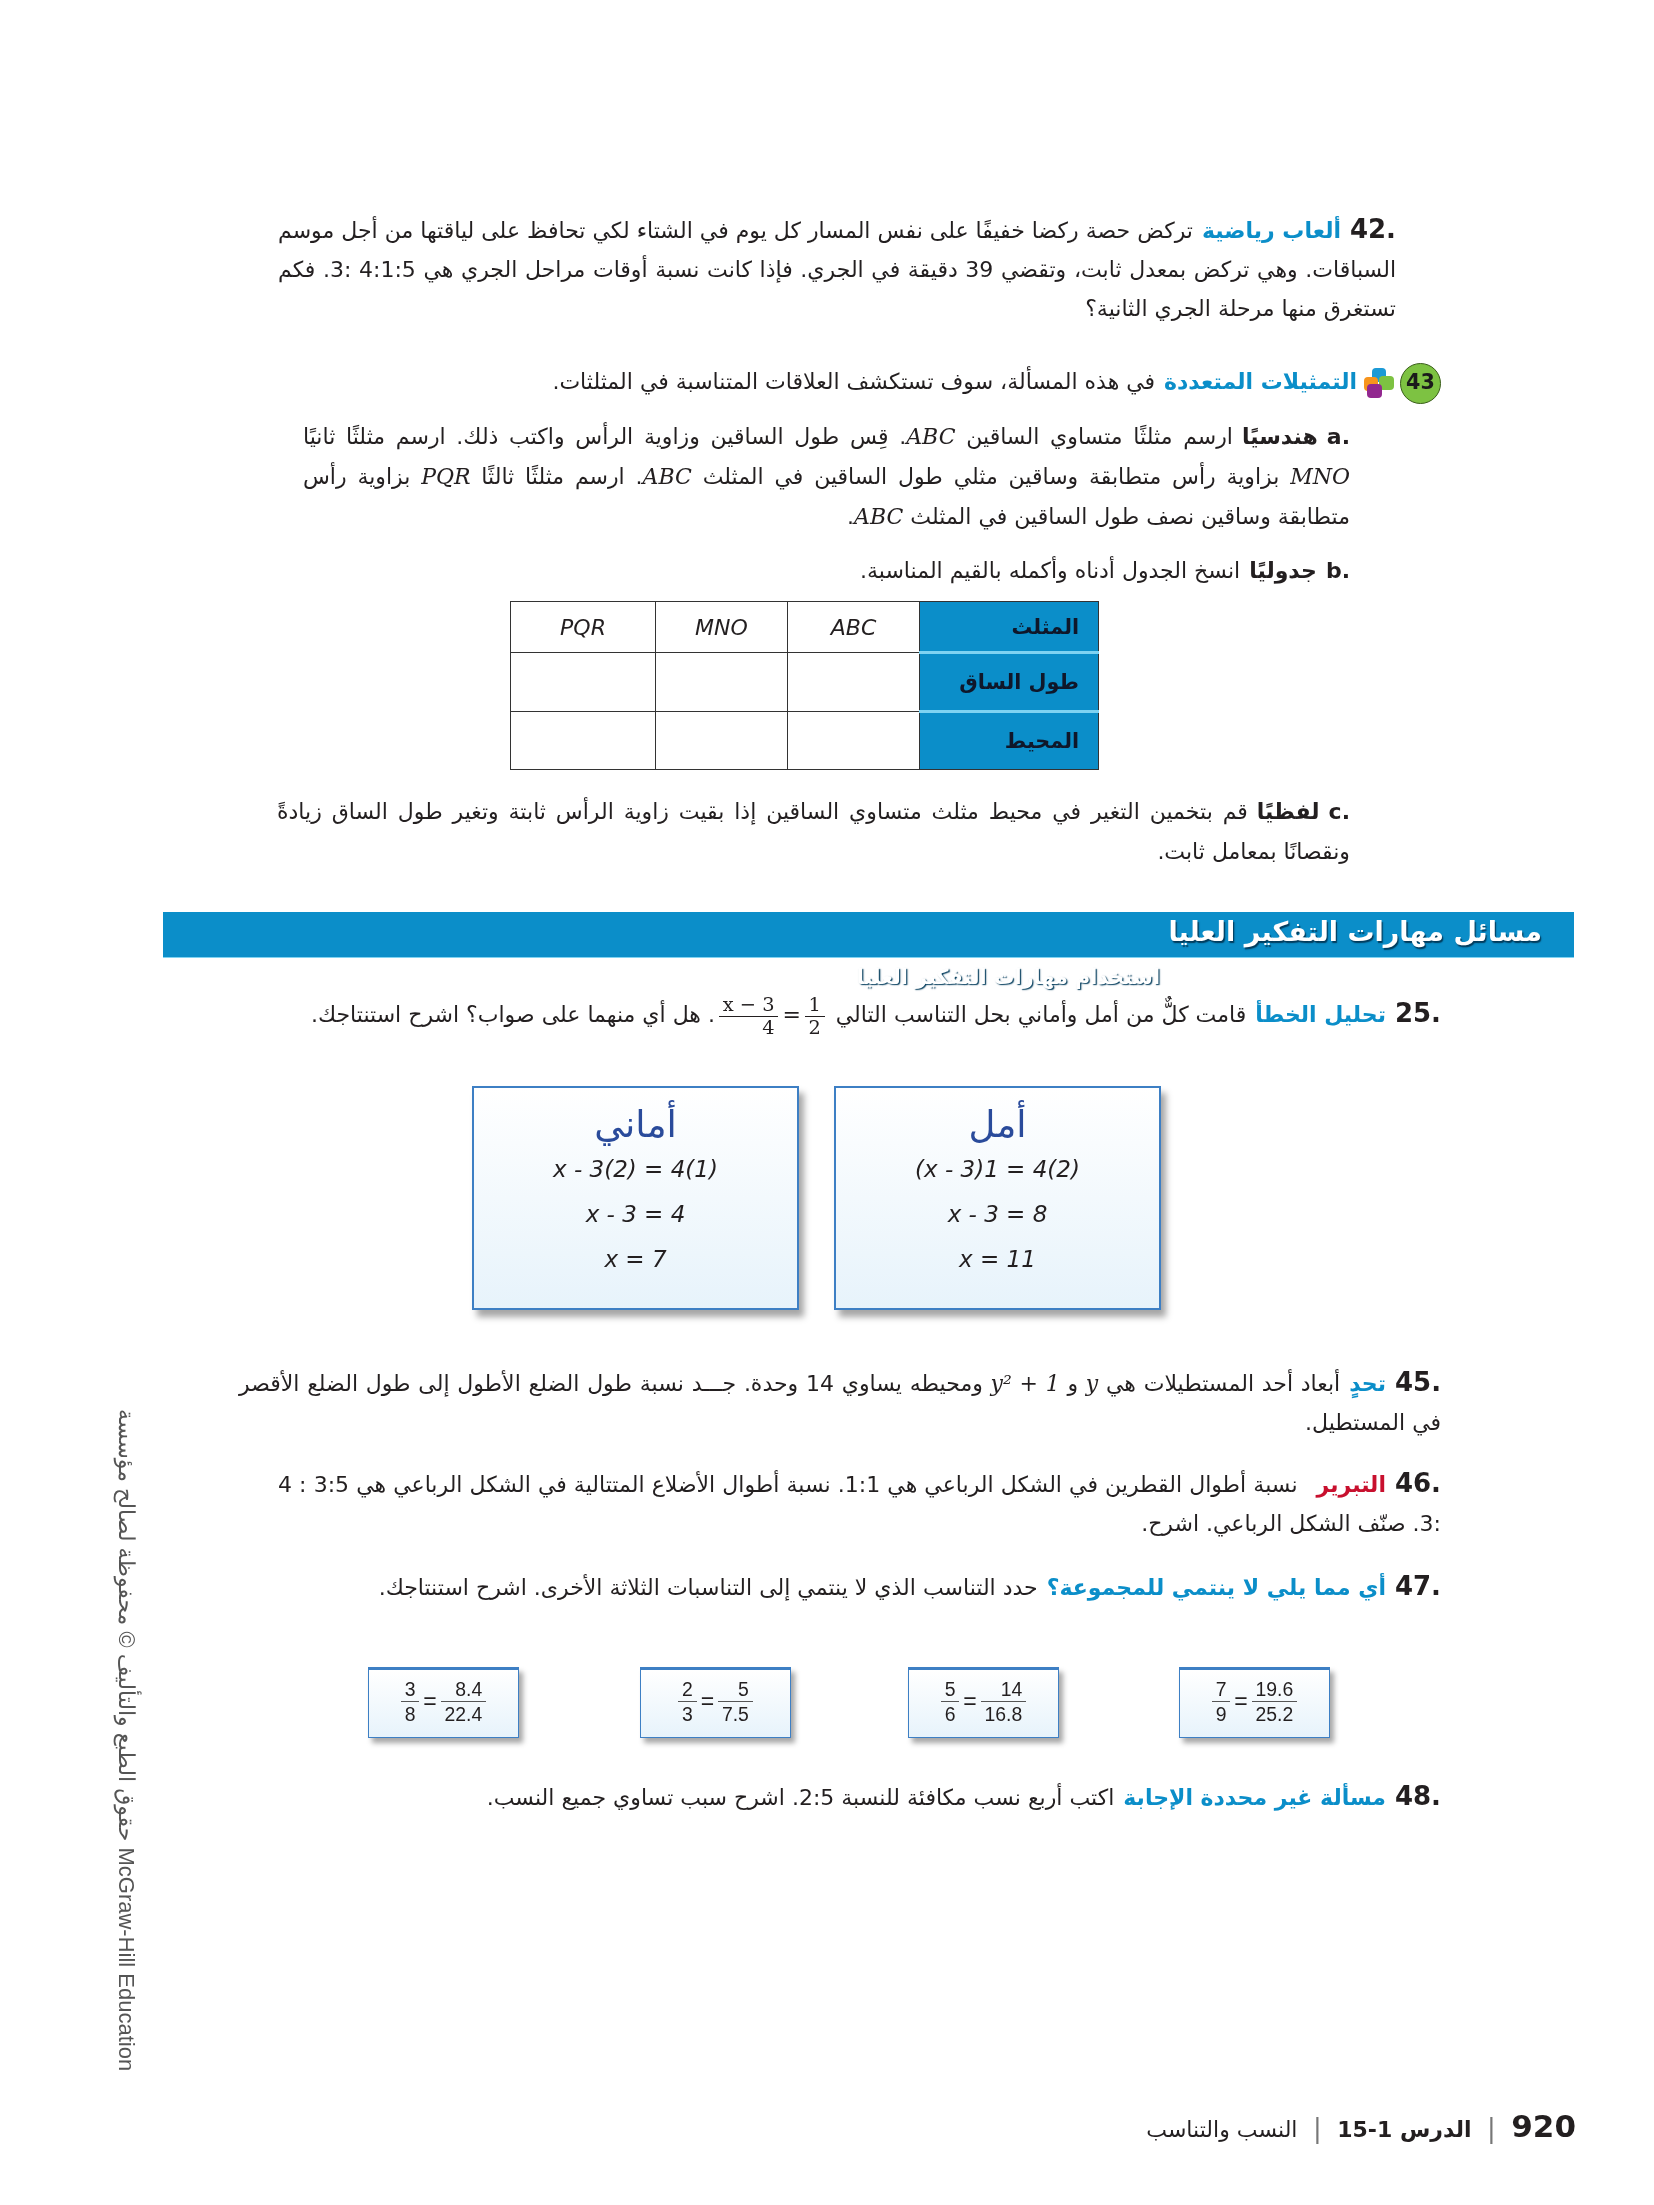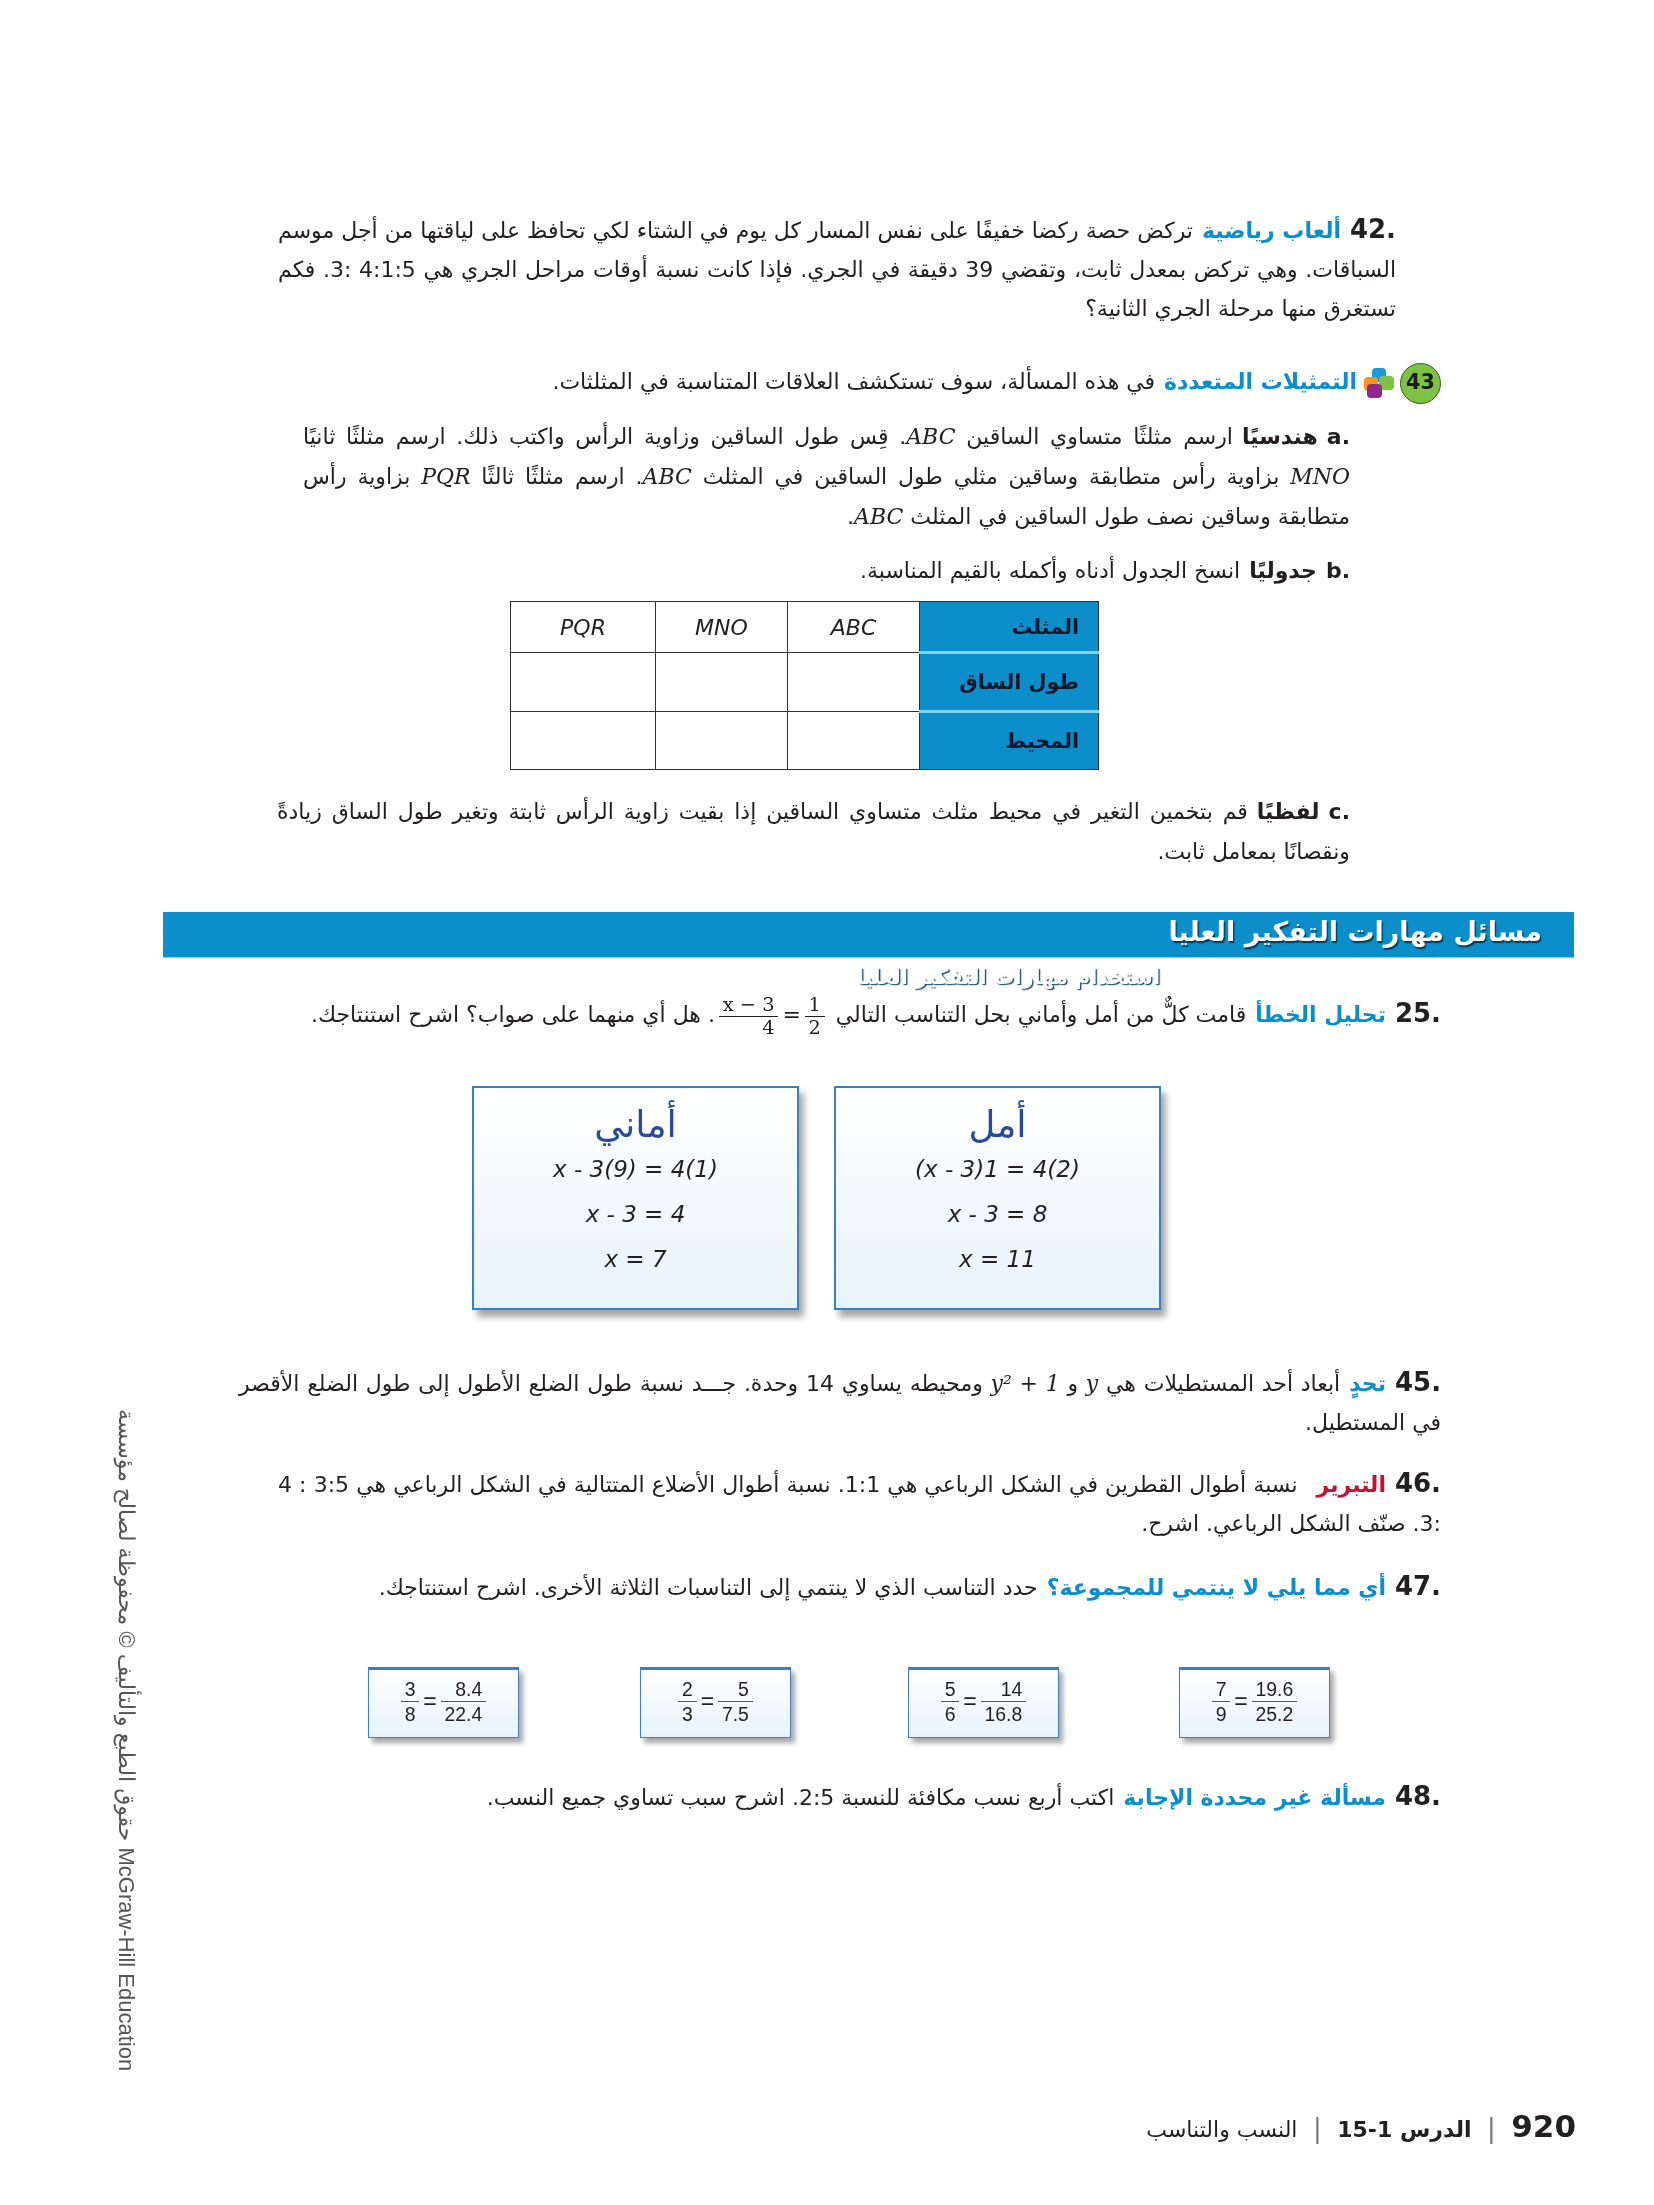--- a/index.html
+++ b/index.html
@@ -147,21 +147,21 @@
   </div>
 
   <div class="card" style="left:834px;">
     <div class="name">أمل</div>
     <div class="line">(x - 3)1 = 4(2)</div>
     <div class="line">x - 3 = 8</div>
     <div class="line">x = 11</div>
   </div>
   <div class="card" style="left:472px;">
     <div class="name">أماني</div>
-    <div class="line">x - 3(9) = 4(1)</div>
+    <div class="line">x - 3(2) = 4(1)</div>
     <div class="line">x - 3 = 4</div>
     <div class="line">x = 7</div>
   </div>
 
   <div class="q" style="top:1363px; right:213px; width:1202px;">
     <span class="qnum">45.</span><span class="kw">تحدٍ</span><span>أبعاد أحد المستطيلات هي</span> <span class="math-i ltr">y</span> <span>و</span> <span class="math-i ltr">y² + 1</span> <span>ومحيطه يساوي 14 وحدة. جـــد نسبة طول الضلع الأطول إلى طول الضلع الأقصر في المستطيل.</span>
   </div>
 
   <div class="q" style="top:1464px; right:213px; width:1163px;">
     <span class="qnum">46.</span><span class="kw-red">التبرير</span><span>نسبة أطوال القطرين في الشكل الرباعي هي 1:1. نسبة أطوال الأضلاع المتتالية في الشكل الرباعي هي 3:5 : 4 :3. صنّف الشكل الرباعي. اشرح.</span>

